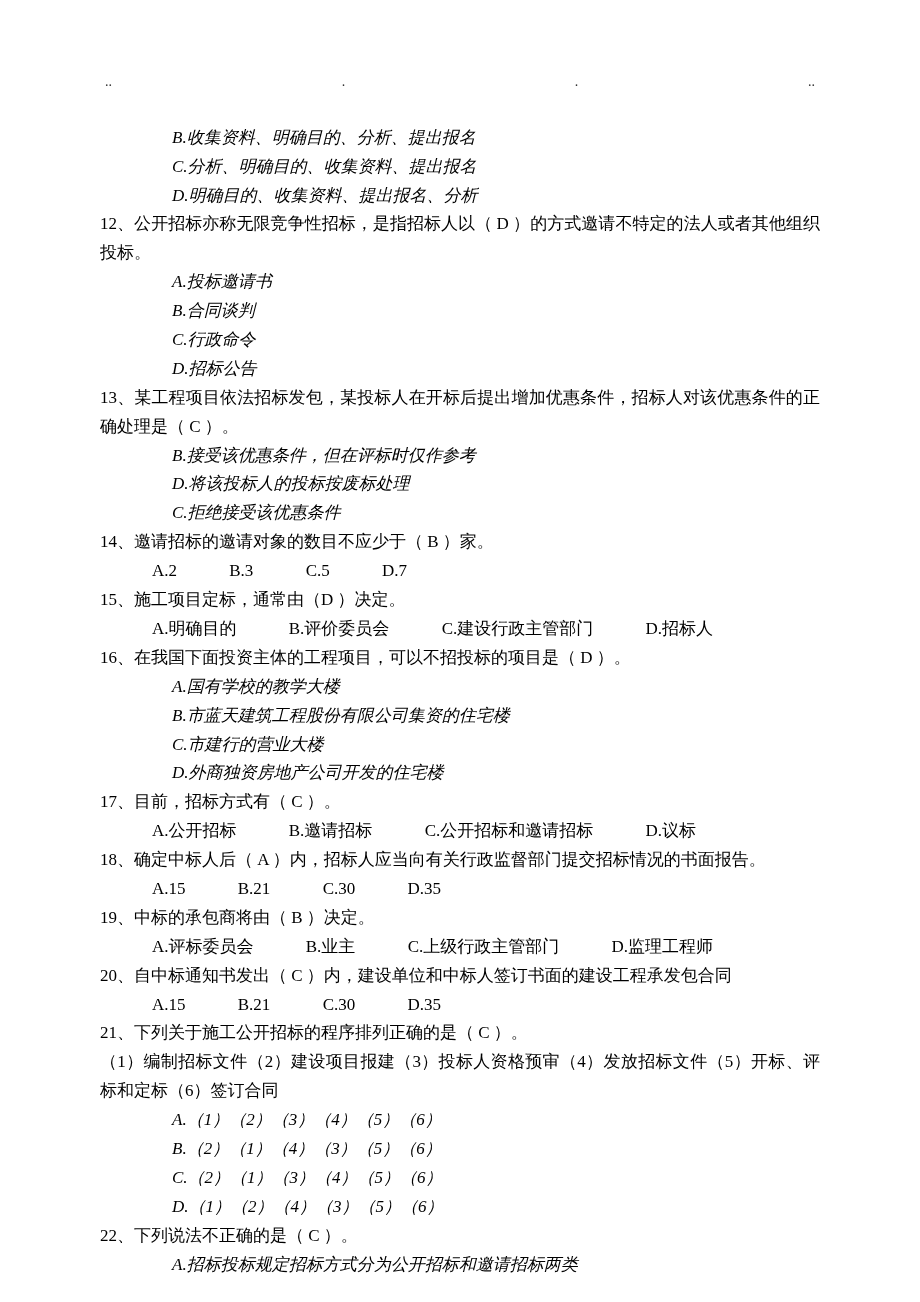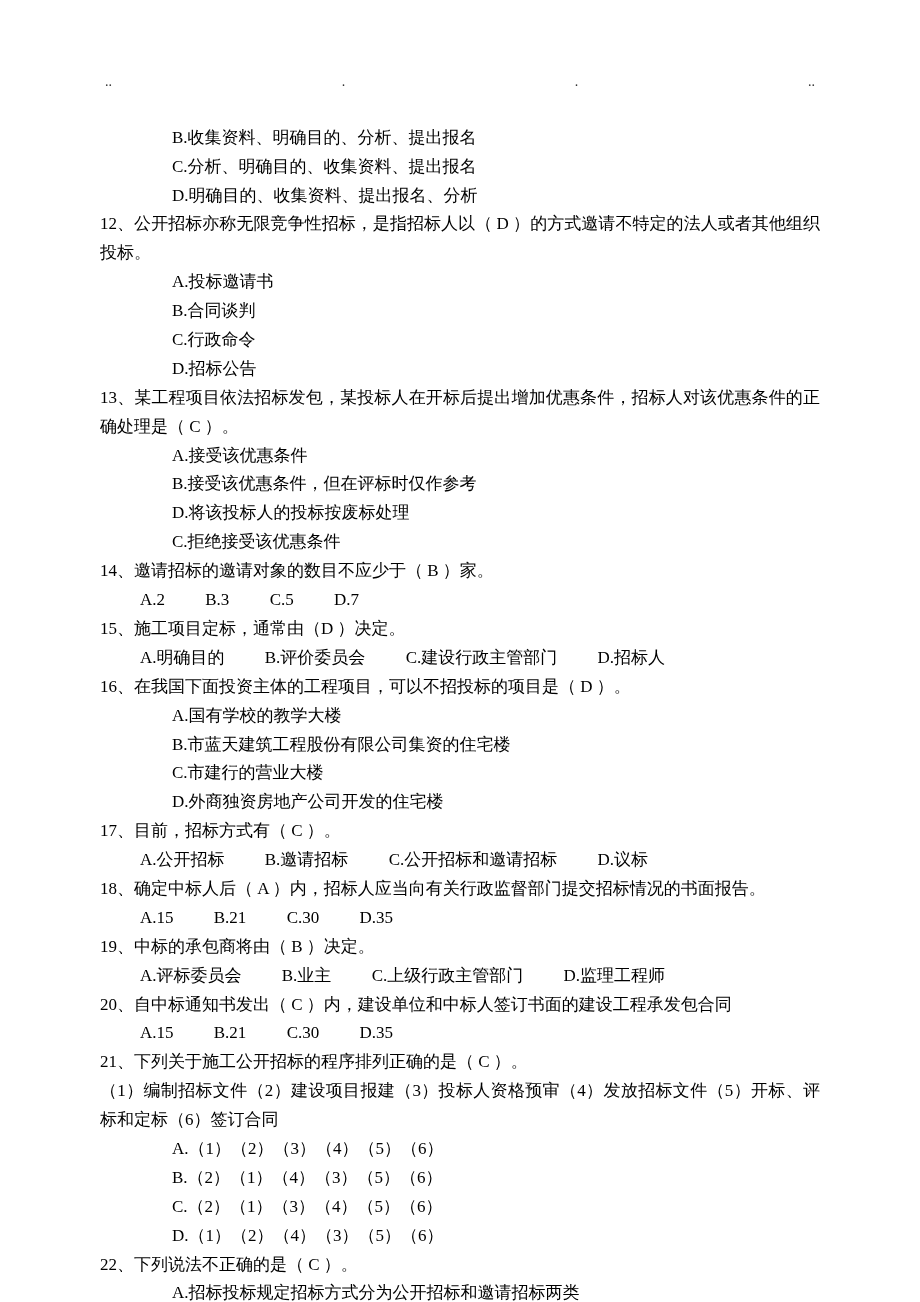--- a/index.html
+++ b/index.html
@@ -21,33 +21,35 @@
   .dots-row {
     display: flex;
     justify-content: space-between;
     font-size: 14px;
     color: #333;
     padding: 0 5px 30px 5px;
   }
   .option-line {
     padding-left: 72px;
     text-align: left;
+    font-style: italic;
   }
   .question-line {
     text-align: justify;
   }
   .question-line-cont {
     text-align: left;
   }
   .inline-options {
     padding-left: 40px;
   }
   .inline-options span {
     display: inline-block;
     margin-right: 36px;
+    margin-left: 12px;
   }
 </style>
 </head>
 <body>
 
 <div class="page">
 
   <div class="dots-row">
     <span>..</span>
     <span>.</span>
@@ -59,21 +61,20 @@
   <div class="option-line">C.分析、明确目的、收集资料、提出报名</div>
   <div class="option-line">D.明确目的、收集资料、提出报名、分析</div>
 
   <div class="question-line">12、公开招标亦称无限竞争性招标，是指招标人以（ D ）的方式邀请不特定的法人或者其他组织投标。</div>
   <div class="option-line">A.投标邀请书</div>
   <div class="option-line">B.合同谈判</div>
   <div class="option-line">C.行政命令</div>
   <div class="option-line">D.招标公告</div>
 
   <div class="question-line">13、某工程项目依法招标发包，某投标人在开标后提出增加优惠条件，招标人对该优惠条件的正确处理是（ C ）。</div>
-  <div class="option-line">A.接受该优惠条件</div>
   <div class="option-line">B.接受该优惠条件，但在评标时仅作参考</div>
   <div class="option-line">D.将该投标人的投标按废标处理</div>
   <div class="option-line">C.拒绝接受该优惠条件</div>
 
   <div class="question-line-cont">14、邀请招标的邀请对象的数目不应少于（ B ）家。</div>
   <div class="inline-options">
     <span>A.2</span>
     <span>B.3</span>
     <span>C.5</span>
     <span>D.7</span>

